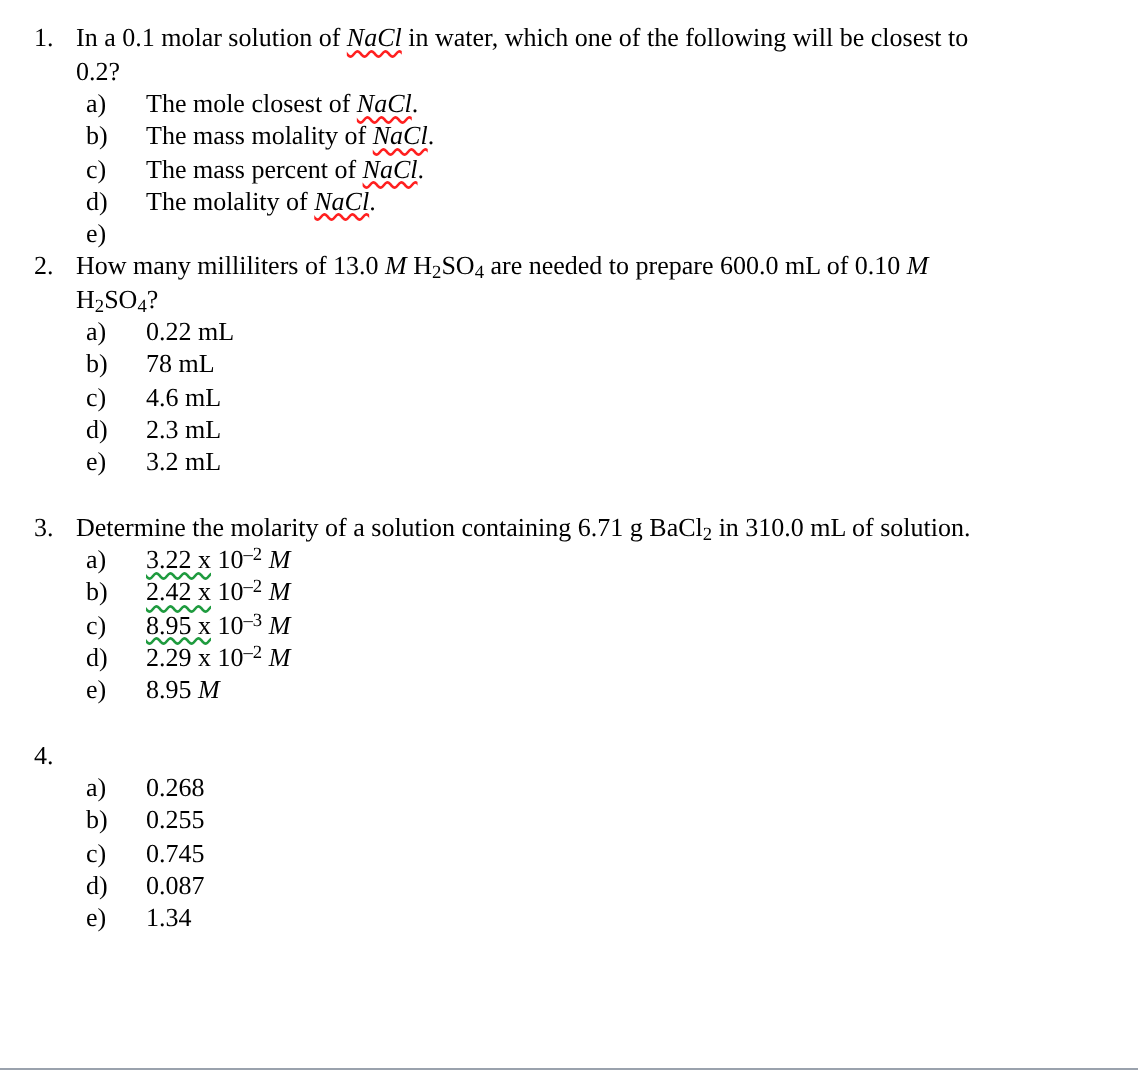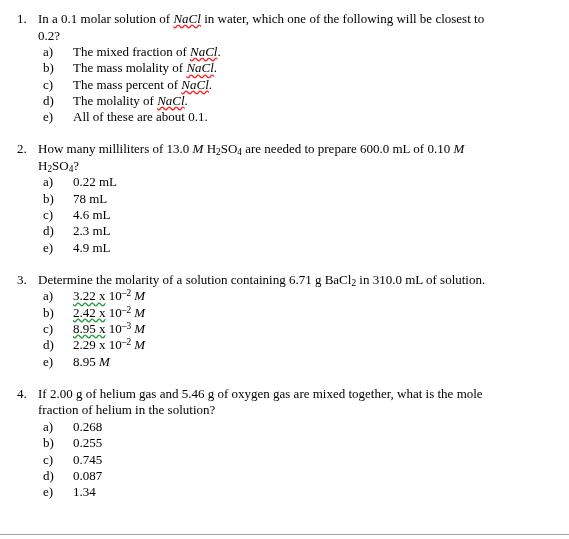--- a/index.html
+++ b/index.html
@@ -108,33 +108,33 @@
 
 <div class="page">
 
   <div class="question">
     <div class="qbody">
       <span class="qnum">1.</span>
       <span class="qtext"><span>In a 0.1 molar solution of </span><span class="sp-red">NaCl</span><span> in water, which one of the following will be closest to</span><br><span>0.2?</span></span>
     </div>
     <ul class="options">
       <li class="option">
-        <span class="opt-letter">a)</span><span>The mixed fraction of </span><span class="sp-red">NaCl</span><span>.</span>
+        <span class="opt-letter">a)</span><span>The mole closest of </span><span class="sp-red">NaCl</span><span>.</span>
       </li>
       <li class="option">
         <span class="opt-letter">b)</span><span>The mass molality of </span><span class="sp-red">NaCl</span><span>.</span>
       </li>
       <li class="option">
         <span class="opt-letter">c)</span><span>The mass percent of </span><span class="sp-red">NaCl</span><span>.</span>
       </li>
       <li class="option">
         <span class="opt-letter">d)</span><span>The molality of </span><span class="sp-red">NaCl</span><span>.</span>
       </li>
       <li class="option">
-        <span class="opt-letter">e)</span><span>All of these are about 0.1.</span>
+        <span class="opt-letter">e)</span>
       </li>
     </ul>
   </div>
 
   <div class="question">
     <div class="qbody">
       <span class="qnum">2.</span>
       <span class="qtext"><span>How many milliliters of 13.0 </span><span class="ital">M</span><span> H</span><sub>2</sub><span>SO</span><sub>4</sub><span> are needed to prepare 600.0 mL of 0.10 </span><span class="ital">M</span><br><span>H<sub>2</sub>SO<sub>4</sub><span>?</span></span></span>
     </div>
     <ul class="options">
@@ -144,21 +144,21 @@
       <li class="option">
         <span class="opt-letter">b)</span><span>78 mL</span>
       </li>
       <li class="option">
         <span class="opt-letter">c)</span><span>4.6 mL</span>
       </li>
       <li class="option">
         <span class="opt-letter">d)</span><span>2.3 mL</span>
       </li>
       <li class="option">
-        <span class="opt-letter">e)</span><span>4.9 mL</span>
+        <span class="opt-letter">e)</span><span>3.2 mL</span>
       </li>
     </ul>
   </div>
 
   <div class="question">
     <div class="qbody">
       <span class="qnum">3.</span>
       <span class="qtext"><span>Determine the molarity of a solution containing 6.71 g BaCl</span><sub>2</sub><span> in 310.0 mL of solution.</span></span>
     </div>
     <ul class="options">
@@ -176,21 +176,21 @@
       </li>
       <li class="option">
         <span class="opt-letter">e)</span><span>8.95</span> <span class="ital">M</span>
       </li>
     </ul>
   </div>
 
   <div class="question">
     <div class="qbody">
       <span class="qnum">4.</span>
-      <span class="qtext"><span>If 2.00 g of helium gas and 5.46 g of oxygen gas are mixed together, what is the mole</span><br><span>fraction of helium in the solution?</span></span>
+      <span class="qtext"><br></span>
     </div>
     <ul class="options">
       <li class="option">
         <span class="opt-letter">a)</span><span>0.268</span>
       </li>
       <li class="option">
         <span class="opt-letter">b)</span><span>0.255</span>
       </li>
       <li class="option">
         <span class="opt-letter">c)</span><span>0.745</span>

